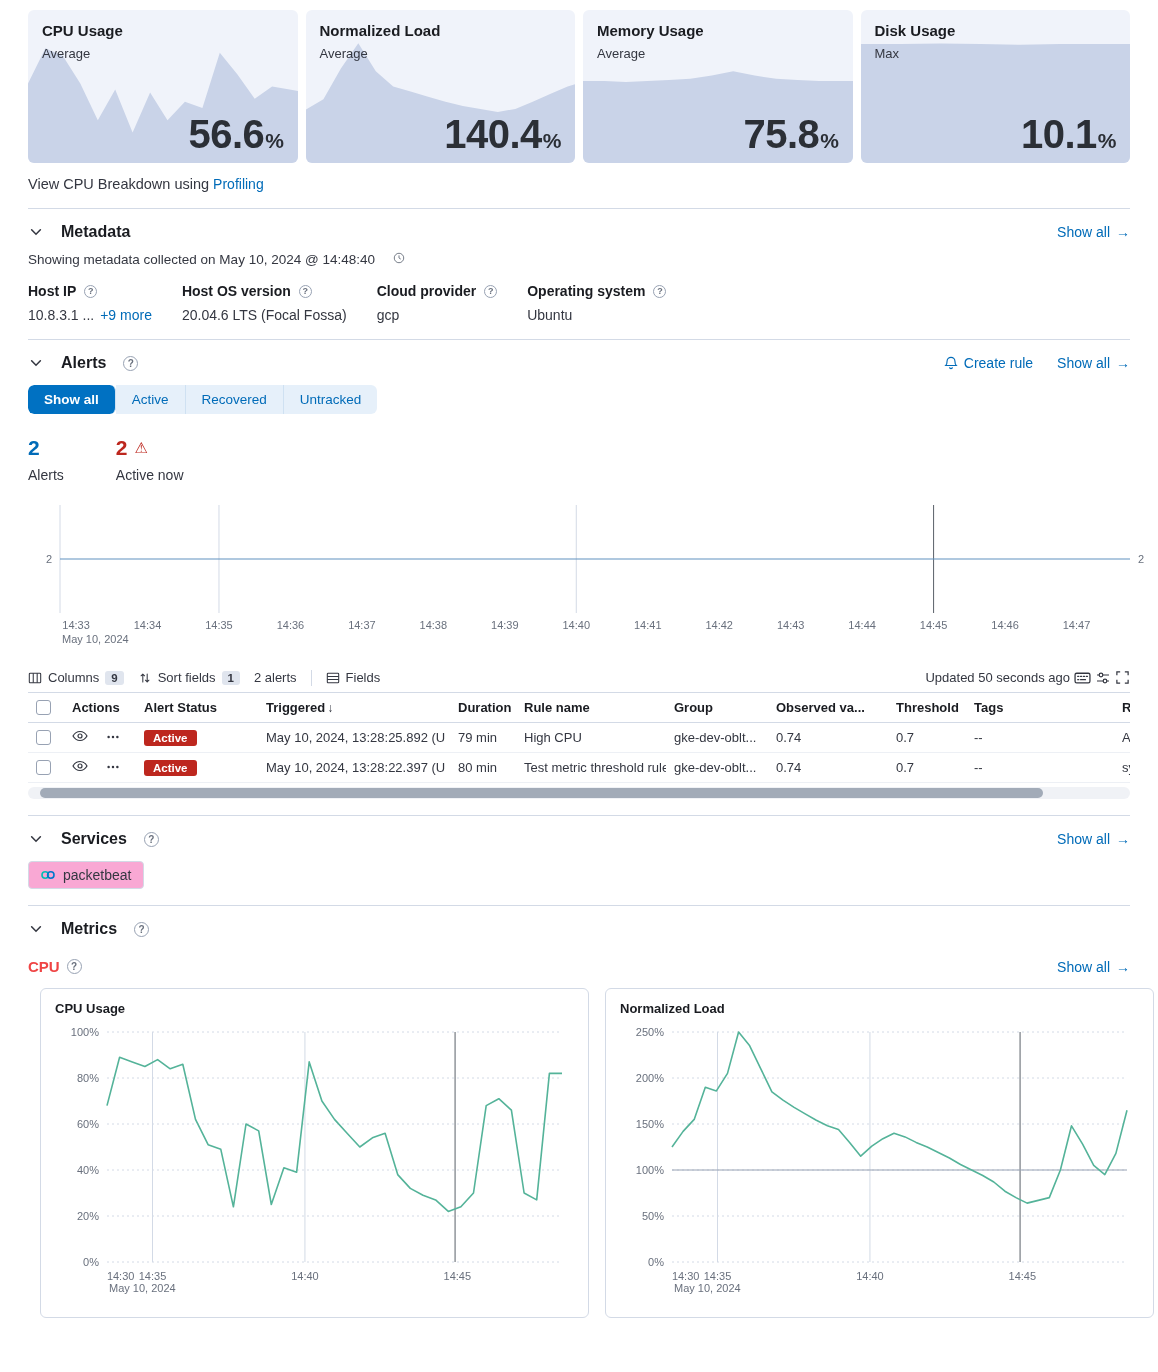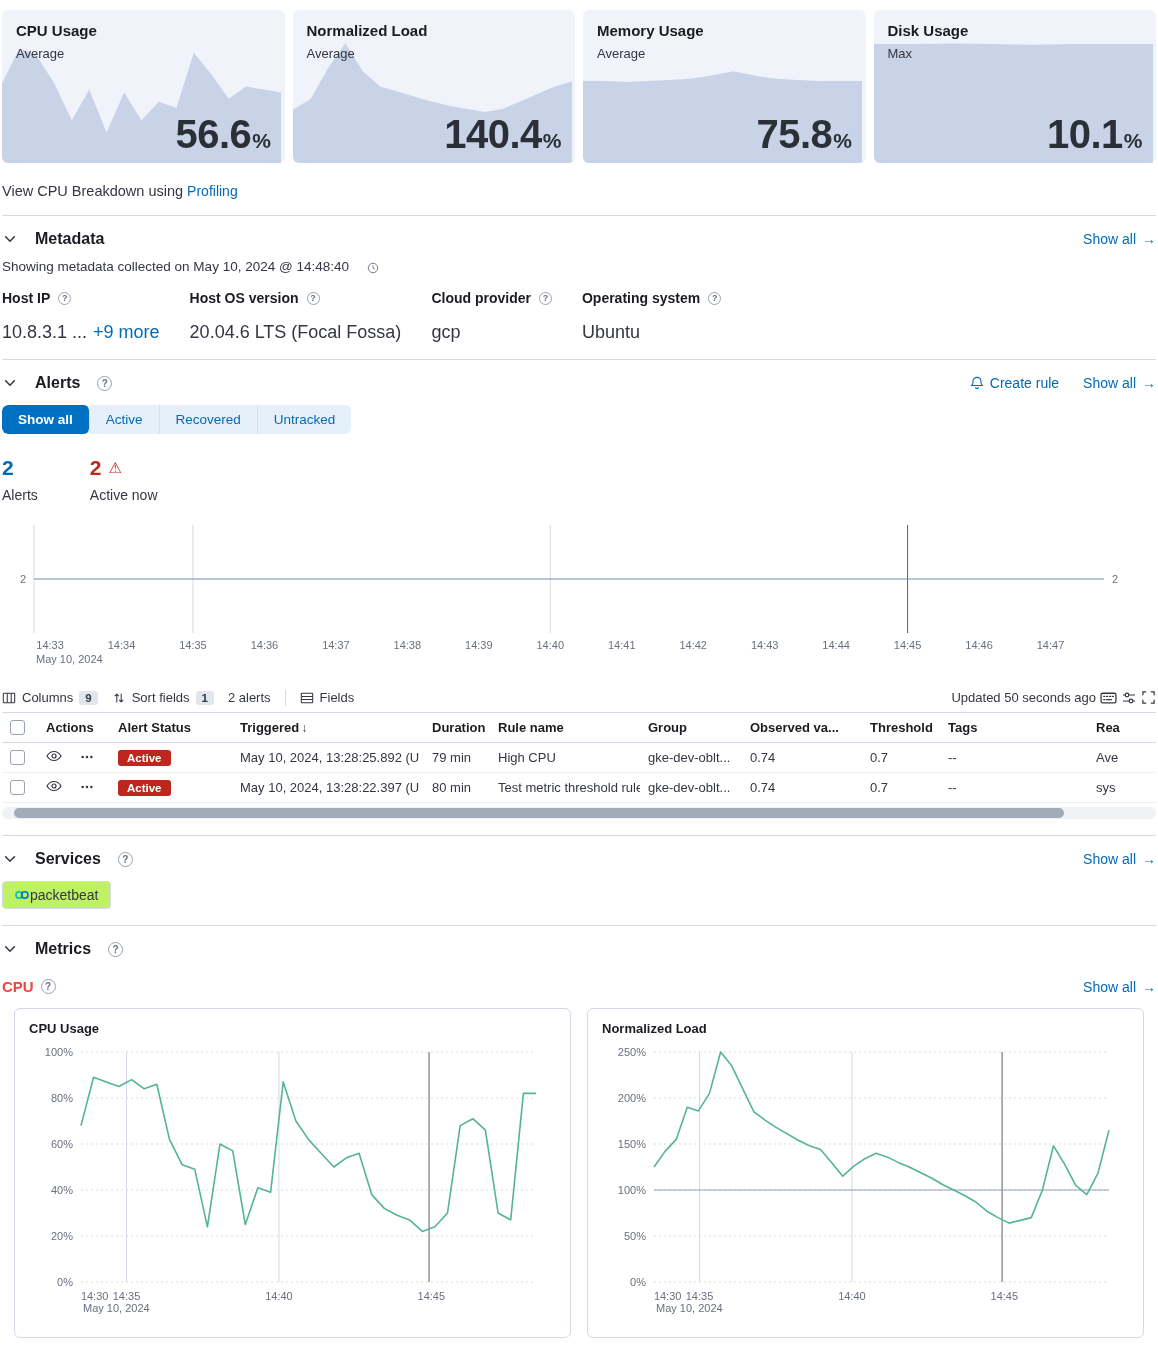--- a/index.html
+++ b/index.html
@@ -1,45 +1,45 @@
 <!DOCTYPE html>
 <html><head>
 <meta charset="utf-8">
 <style>
   *{box-sizing:border-box;margin:0;padding:0}
   html,body{width:1158px;background:#fff;font-family:"Liberation Sans","DejaVu Sans",sans-serif;color:#343741}
   body{height:1372px;overflow:hidden;position:relative}
-  .page{padding:10px 2px 0}
+  .page{padding:10px 28px 0}
   button{font-family:inherit;background:none;border:none;cursor:pointer;color:inherit}
   .link{color:#006BB8;font-size:14px;display:inline-flex;align-items:center;gap:6px;cursor:pointer}
   .arrow{font-size:14px;color:#006BB8}
   
   .kpi-row{display:flex;gap:8px}
   .kpi-card{position:relative;flex:1;height:153px;background:#F0F3FA;border-radius:6px;overflow:hidden;cursor:pointer}
   .kpi-spark{position:absolute;left:0;right:0;top:0;bottom:0}
   .kpi-head{position:relative;z-index:2;padding:12px 14px 0}
   .kpi-title{font-size:15px;font-weight:700;color:#1A1C21}
   .kpi-sub{font-size:13px;margin-top:7px;color:#343741}
   .kpi-value{position:absolute;right:14px;bottom:6px;z-index:2;font-weight:700;font-size:40px;color:#2B2F36;letter-spacing:-0.5px}
   .kpi-unit{font-size:21px;margin-left:1px}
-  .profiling{margin-top:20px;font-size:14.5px;color:#343741}
+  .profiling{margin-top:13px;font-size:14.5px;color:#343741}
   .divider{height:1px;background:#D3DAE6;margin-top:16px}
   
   .sec{margin-top:14px}
   .sec-header{display:flex;align-items:center;gap:17px}
   .chev{width:16px;height:16px;display:inline-flex;align-items:center;justify-content:center;cursor:pointer}
   .sec-title{font-size:16px;font-weight:700;color:#1A1C21}
   .help-icon{width:15px;height:15px;border:1px solid #98A2B3;border-radius:50%;color:#69707D;font-size:10px;font-weight:700;display:inline-flex;align-items:center;justify-content:center;cursor:pointer;flex:0 0 auto}
   .right-links{margin-left:auto;display:flex;align-items:center;gap:24px}
   
-  .collected{margin-top:11px;font-size:13.5px;display:flex;align-items:flex-end;gap:18px}
+  .collected{margin-top:11px;font-size:13.5px;display:flex;align-items:flex-start;gap:18px}
   .meta-fields{display:flex;gap:30px;margin-top:16px}
   .meta-label{font-size:14px;font-weight:700;color:#1A1C21;display:flex;align-items:center;gap:8px}
   .meta-label .help-icon{width:13px;height:13px;font-size:9px}
-  .meta-value{font-size:18px;margin-top:16px}
+  .meta-value{font-size:14px;margin-top:8px}
   .meta-more{color:#006BB8;cursor:pointer;margin-left:6px}
   
   .filter-group{margin-top:13px;display:inline-flex;border-radius:6px;overflow:hidden}
   .filter-btn{padding:7px 16px;font-size:13.5px;background:#E6F0FA;color:#006BB8;font-weight:500;border-right:1px solid #CFE1F2}
   .filter-btn:last-child{border-right:none}
   .filter-btn.selected{background:#0071C2;color:#fff;font-weight:600;border-radius:6px}
   .alert-stats{display:flex;gap:52px;margin-top:22px}
   .stat-num{font-size:21px;font-weight:700;color:#006BB8;display:flex;align-items:center}
   .stat-num.red{color:#BD271E}
   .warn-icon{color:#BD271E;font-size:15px;margin-left:7px}
@@ -57,21 +57,21 @@
   .alerts-table th{font-weight:700;text-align:left;padding:7px 8px;border-top:1px solid #D3DAE6;border-bottom:1px solid #D3DAE6;color:#1A1C21;white-space:nowrap;overflow:hidden;cursor:pointer}
   .alerts-table td{padding:5px 8px;border-bottom:1px solid #EDF0F5;white-space:nowrap;overflow:hidden}
   .alerts-table .num{}
   .checkbox{width:15px;height:15px;border:1px solid #98A2B3;border-radius:3px;background:#fff;cursor:pointer}
   .actions-cell span{margin-right:14px}
   .status-badge{display:inline-block;background:#BD271E;color:#fff;font-size:11.5px;font-weight:600;padding:2px 9px;border-radius:3px}
   .sort-arrow{font-size:12px;color:#343741;margin-left:2px}
   .hscroll{margin-top:4px;height:12px;background:#F0F2F6;border-radius:6px;position:relative}
   .hscroll-thumb{position:absolute;left:12px;top:1px;height:10px;width:91%;background:#A2ABB8;border-radius:5px;cursor:grab}
   
-  .service-chip{display:inline-flex;align-items:center;border:1px solid #D3DAE6;border-radius:4px;padding:5px 11px;font-size:14px;margin-top:13px;color:#343741;background:#bef264}
+  .service-chip{display:inline-flex;align-items:center;gap:7px;border:1px solid #D3DAE6;border-radius:4px;padding:5px 11px;font-size:14px;margin-top:13px;color:#343741;background:#f9a8d4}
   
   .cpu-row{display:flex;align-items:center;gap:7px;margin-top:20px}
   .cpu-title{font-size:15px;font-weight:700;color:#ef4444}
   .charts-row{display:flex;gap:16px;margin-top:13px;padding:0 12px}
   .chart-panel{flex:1;height:330px;border:1px solid #D3DAE6;border-radius:6px;padding:12px 14px;background:#fff}
   .panel-title{font-size:13px;font-weight:700;color:#1A1C21;margin-bottom:4px}
   .metric-chart{height:282px;width:100%;cursor:crosshair}
   svg{display:block}
 </style>
 </head>

